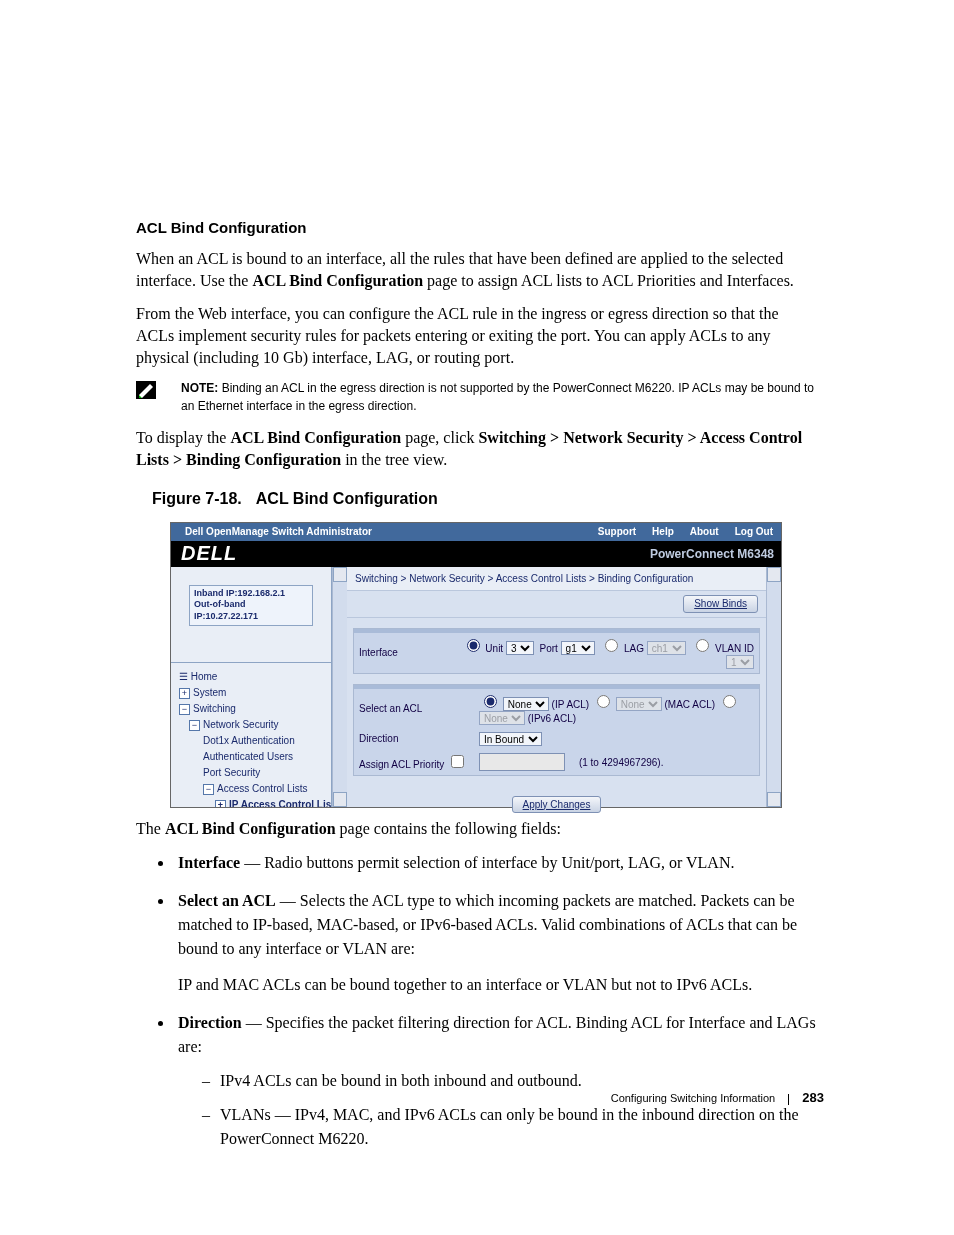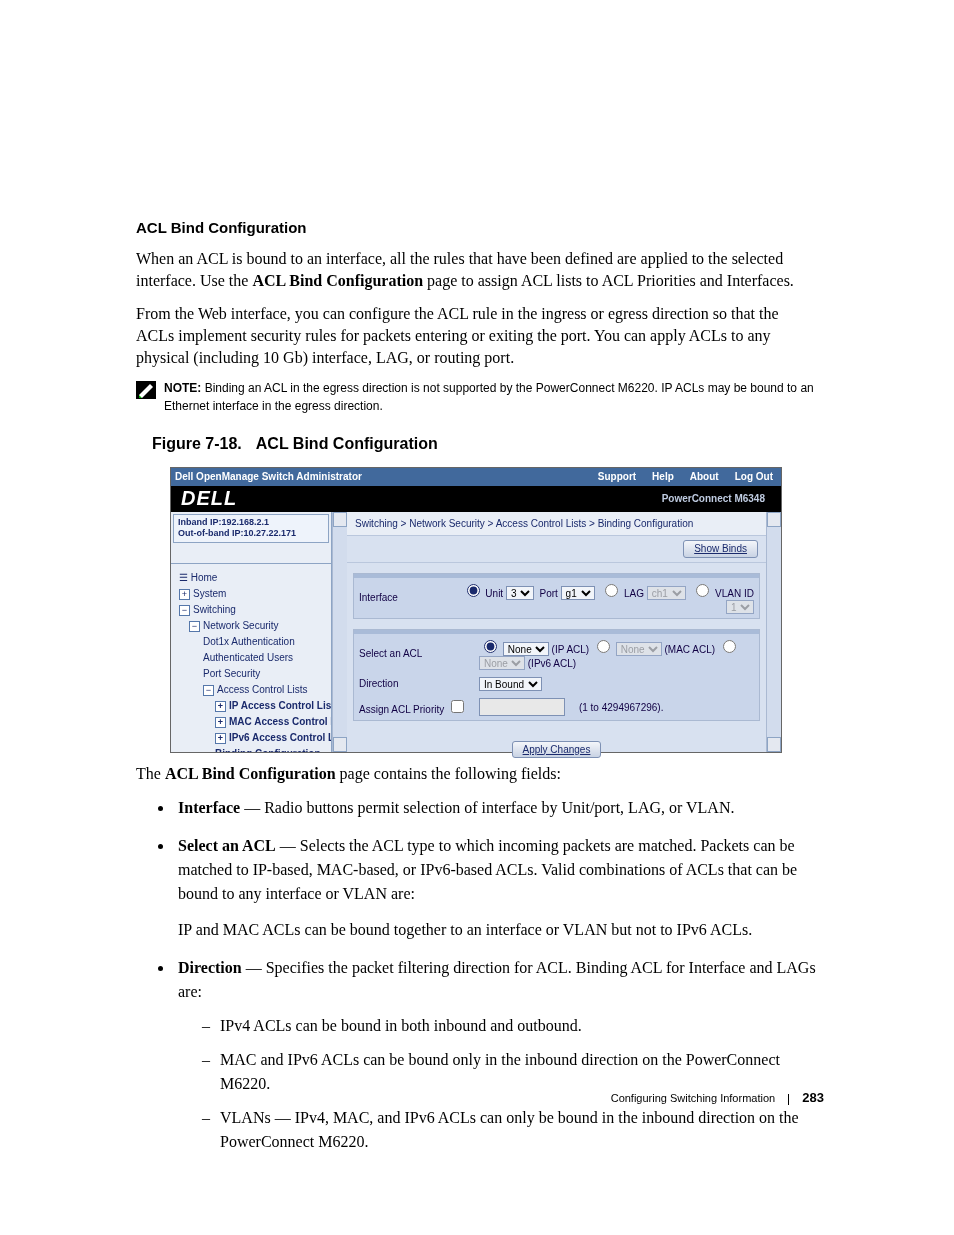--- a/index.html
+++ b/index.html
@@ -1,36 +1,36 @@
 <!DOCTYPE html>
 <html><head>
 <meta charset="utf-8">
 <style>
   html,body{margin:0;padding:0;background:#fff;}
   body{font-family:"Times New Roman",Times,serif;color:#000;width:954px;height:1235px;position:relative;font-size:16px;line-height:1.35;}
   .page{position:absolute;left:136px;top:218px;width:680px;}
   h3.section{font-family:Arial,Helvetica,sans-serif;font-weight:bold;font-size:15px;margin:0 0 10px 0;}
   p{margin:0 0 12px 0;}
-  .note-row{display:flex;align-items:flex-start;margin:4px 0 12px 0;}
+  .note-row{display:flex;align-items:flex-start;margin:4px 0 12px 0;gap:17px;}
   .note-icon{flex:0 0 auto;margin-right:8px;margin-top:1px;}
   .note-icon svg{width:20px;height:18px;}
   .note-text{font-family:Arial,Helvetica,sans-serif;font-size:12px;line-height:1.45;}
   .note-text b{font-weight:bold;}
   .figcap{font-family:Arial,Helvetica,sans-serif;font-size:16px;font-weight:bold;margin:18px 0 12px 16px;}
   .figcap .gap{display:inline-block;width:14px;}
   .shot{width:610px;margin:0 0 10px 34px;border:1px solid #666;font-family:Arial,Helvetica,sans-serif;font-size:10px;color:#000;}
   .shot .titlebar{background:#41699c;color:#fff;display:flex;align-items:center;height:18px;}
-  .shot .titlebar .ttl{padding-left:4px;font-weight:bold;flex:1;}
+  .shot .titlebar .ttl{padding-left:14px;font-weight:bold;flex:1;}
   .shot .titlebar .lnk{color:#fff;font-weight:bold;padding:0 8px;cursor:pointer;}
   .shot .logo-row{background:#000;color:#fff;height:26px;display:flex;align-items:center;}
   .shot .logo-row .logo{padding-left:10px;font-weight:bold;font-style:italic;font-size:20px;letter-spacing:1px;flex:1;color:#fff;}
-  .shot .logo-row .model{color:#bfcbe0;font-weight:bold;font-size:10px;padding-right:16px;}
+  .shot .logo-row .model{color:#bfcbe0;font-weight:bold;font-size:12px;padding-right:7px;}
   .shot .main{display:flex;height:240px;}
   .shot .left{width:160px;border-right:1px solid #8da4c4;background:#e9eef6;display:flex;flex-direction:column;}
-  .shot .ipbox{border:1px solid #8da4c4;margin:2px;padding:2px 4px;background:#eef3fb;color:#1a2a6c;font-size:9px;font-weight:bold;line-height:1.3;}
+  .shot .ipbox{border:1px solid #8da4c4;margin:18px;padding:2px 4px;background:#eef3fb;color:#1a2a6c;font-size:9px;font-weight:bold;line-height:1.3;}
   .shot .tree-wrap{flex:1;overflow:hidden;position:relative;border-top:1px solid #8da4c4;margin-top:18px;}
   .shot .tree{background:#e9eef6;padding:6px 4px;font-size:10px;color:#1a2a6c;line-height:1.6;}
   .shot .tree .node{white-space:nowrap;}
   .shot .tree .i1{padding-left:4px;}
   .shot .tree .i2{padding-left:14px;}
   .shot .tree .i3{padding-left:28px;}
   .shot .tree .i4{padding-left:40px;font-weight:bold;}
   .shot .tree .exp{display:inline-block;width:9px;height:9px;border:1px solid #5577aa;background:#fff;text-align:center;line-height:8px;font-size:9px;margin-right:3px;color:#1a2a6c;}
   .shot .scroll-v{width:14px;background:#d2dced;border-left:1px solid #aab9d2;position:relative;}
   .shot .scroll-v .arr{height:13px;background:#e4e8f0;border:1px solid #8da4c4;margin:0;}
@@ -76,20 +76,23 @@
           <rect x="0" y="0" width="20" height="18" fill="#000"></rect>
           <polygon points="3,14 14,3 17,6 6,17 3,17" fill="#fff"></polygon>
           <polygon points="3,14 6,17 3,17" fill="#0a0"></polygon>
         </svg>
     </span>
     <span class="note-text">
       <b>NOTE:</b><span> Binding an ACL in the egress direction is not supported by the PowerConnect M6220. IP ACLs may be bound to an Ethernet interface in the egress direction.</span>
     </span>
   </div>
 
+  <p>
+    <span>To display the </span><b>ACL Bind Configuration</b><span> page, click </span><b>Switching &gt; Network Security &gt; Access Control Lists &gt; Binding Configuration</b><span> in the tree view.</span>
+  </p>
 
   <div class="figcap">
     <span>Figure 7-18.</span><span class="gap"></span><span>ACL Bind Configuration</span>
   </div>
 
   <div class="shot">
     <div class="titlebar">
       <span class="ttl">Dell OpenManage Switch Administrator</span>
       <span class="lnk">Support</span>
       <span class="lnk">Help</span>
@@ -217,21 +220,20 @@
       <span class="lead">Interface</span><span> — Radio buttons permit selection of interface by Unit/port, LAG, or VLAN.</span>
     </li>
     <li>
       <span class="lead">Select an ACL</span><span> — Selects the ACL type to which incoming packets are matched. Packets can be matched to IP-based, MAC-based, or IPv6-based ACLs. Valid combinations of ACLs that can be bound to any interface or VLAN are:</span>
       <p style="margin:12px 0 0 0;">IP and MAC ACLs can be bound together to an interface or VLAN but not to IPv6 ACLs.</p>
     </li>
     <li>
       <span class="lead">Direction</span><span> — Specifies the packet filtering direction for ACL. Binding ACL for Interface and LAGs are:</span>
       <ul>
         <li>IPv4 ACLs can be bound in both inbound and outbound.</li>
-        <li>MAC and IPv6 ACLs can be bound only in the inbound direction on the PowerConnect M6220.</li>
         <li>VLANs — IPv4, MAC, and IPv6 ACLs can only be bound in the inbound direction on the PowerConnect M6220.</li>
       </ul>
     </li>
   </ul>
 </div>
 
 <div class="footer">
   <span>Configuring Switching Information</span>
   <span class="sep"></span>
   <span class="pnum">283</span>

